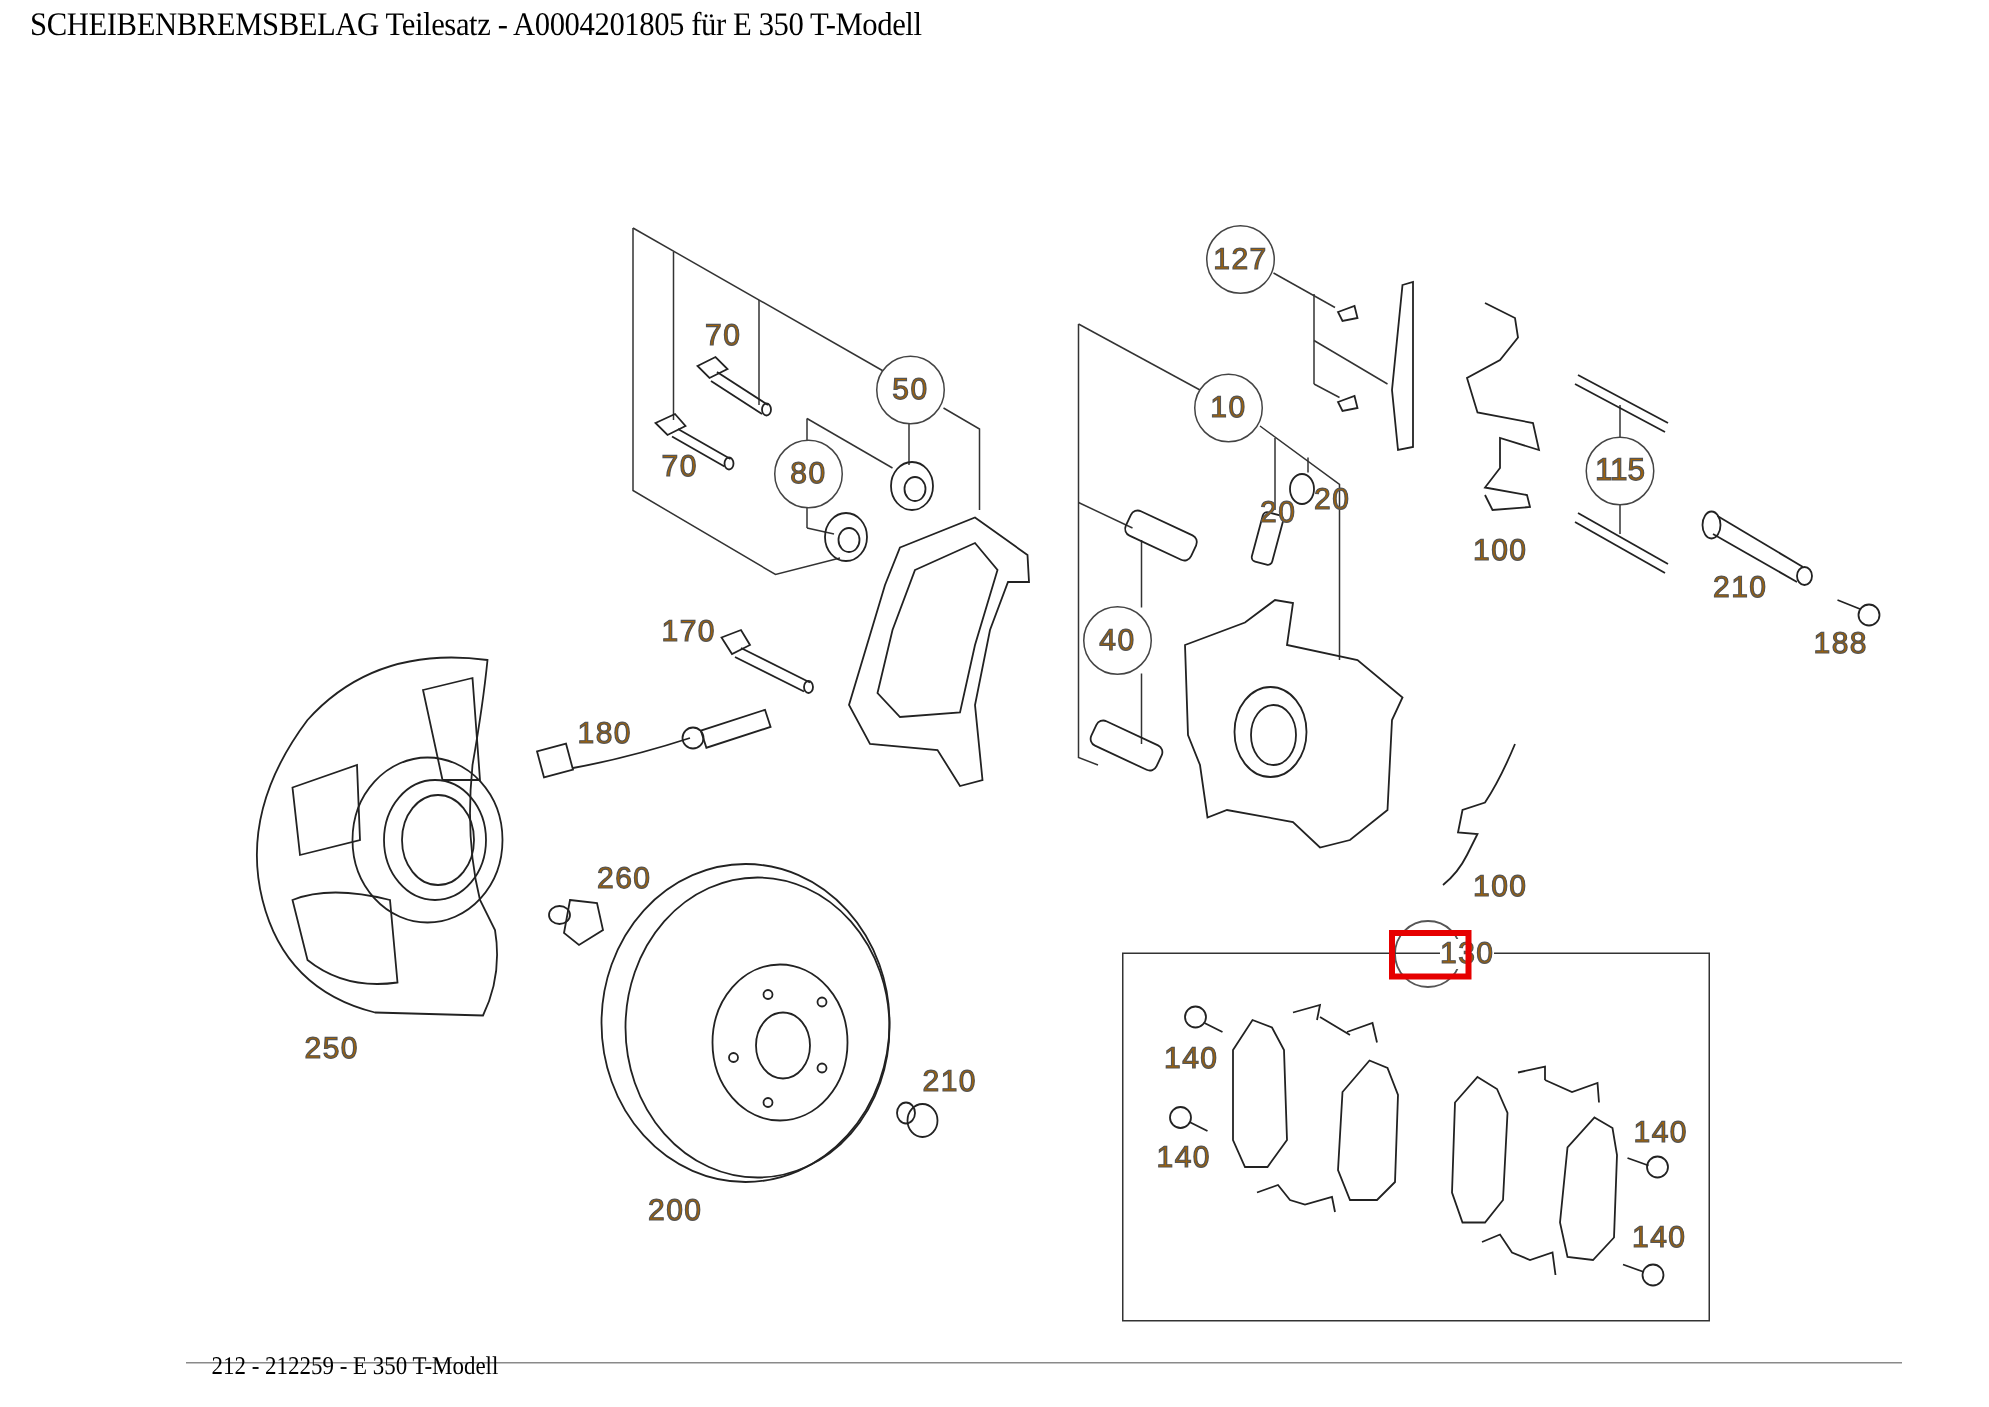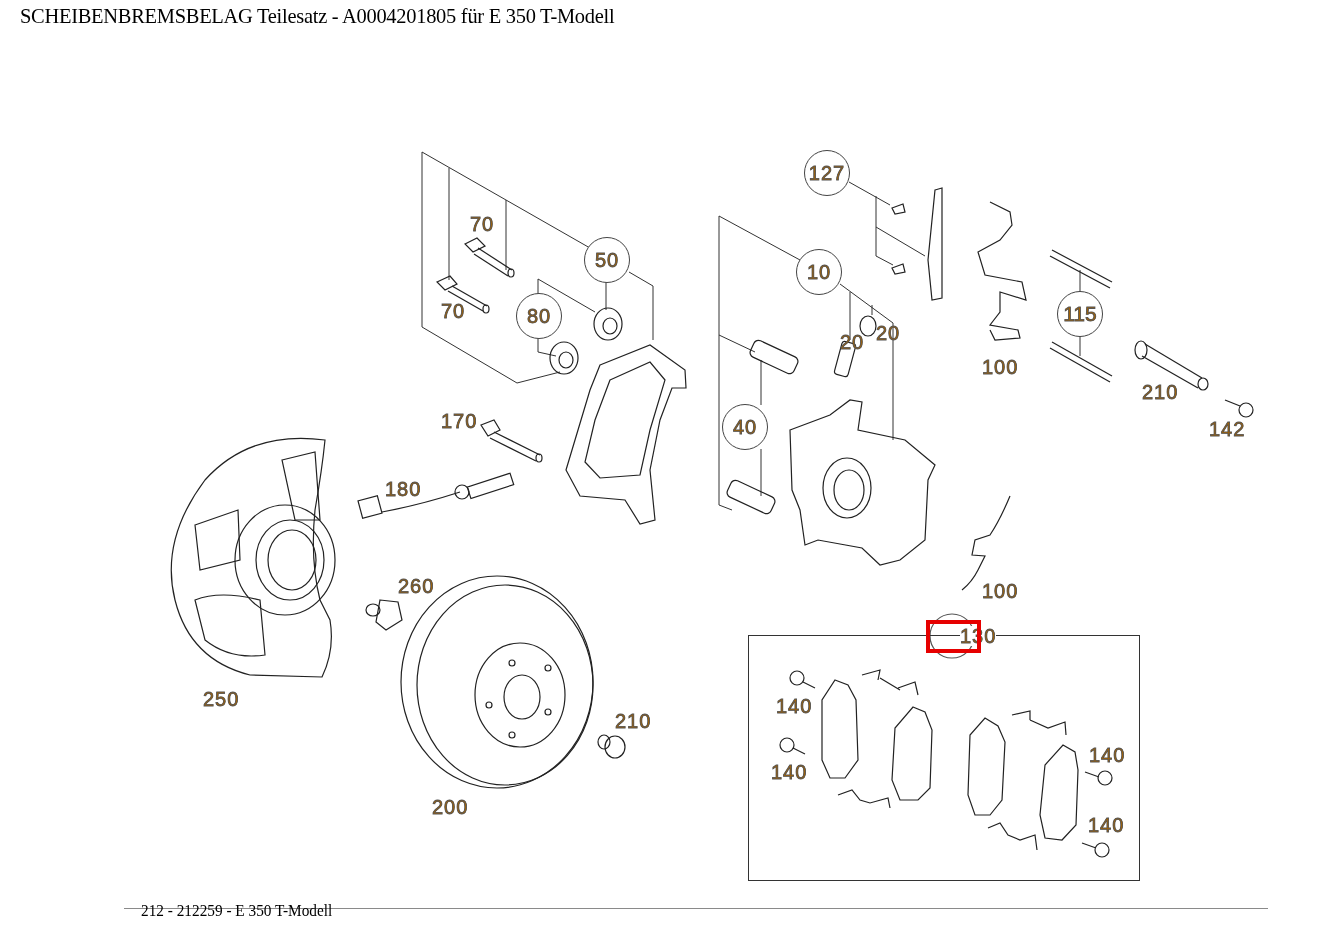--- a/index.html
+++ b/index.html
@@ -204,21 +204,21 @@
 <div class="callout" style="left:470px;top:214px;">70</div>
 <div class="callout circled" style="left:584px;top:237px;">50</div>
 <div class="callout" style="left:441px;top:301px;">70</div>
 <div class="callout circled" style="left:516px;top:293px;">80</div>
 <div class="callout circled" style="left:796px;top:249px;">10</div>
 <div class="callout" style="left:821px;top:332px;margin-left:19px;">20</div>
 <div class="callout" style="left:876px;top:323px;">20</div>
 <div class="callout circled" style="left:1057px;top:291px;font-size:21px;letter-spacing:0;">115</div>
 <div class="callout" style="left:982px;top:357px;">100</div>
 <div class="callout" style="left:1142px;top:382px;">210</div>
-<div class="callout" style="left:1209px;top:419px;">142</div>
+<div class="callout" style="left:1209px;top:419px;">188</div>
 <div class="callout" style="left:441px;top:411px;">170</div>
 <div class="callout circled" style="left:722px;top:404px;">40</div>
 <div class="callout" style="left:385px;top:479px;">180</div>
 <div class="callout" style="left:374px;top:576px;margin-left:24px;">260</div>
 <div class="callout" style="left:982px;top:581px;">100</div>
 <div class="callout" style="left:203px;top:689px;">250</div>
 <div class="callout" style="left:615px;top:711px;">210</div>
 <div class="callout" style="left:432px;top:797px;">200</div>
 <div class="callout" style="left:776px;top:696px;">140</div>
 <div class="callout" style="left:771px;top:762px;">140</div>

